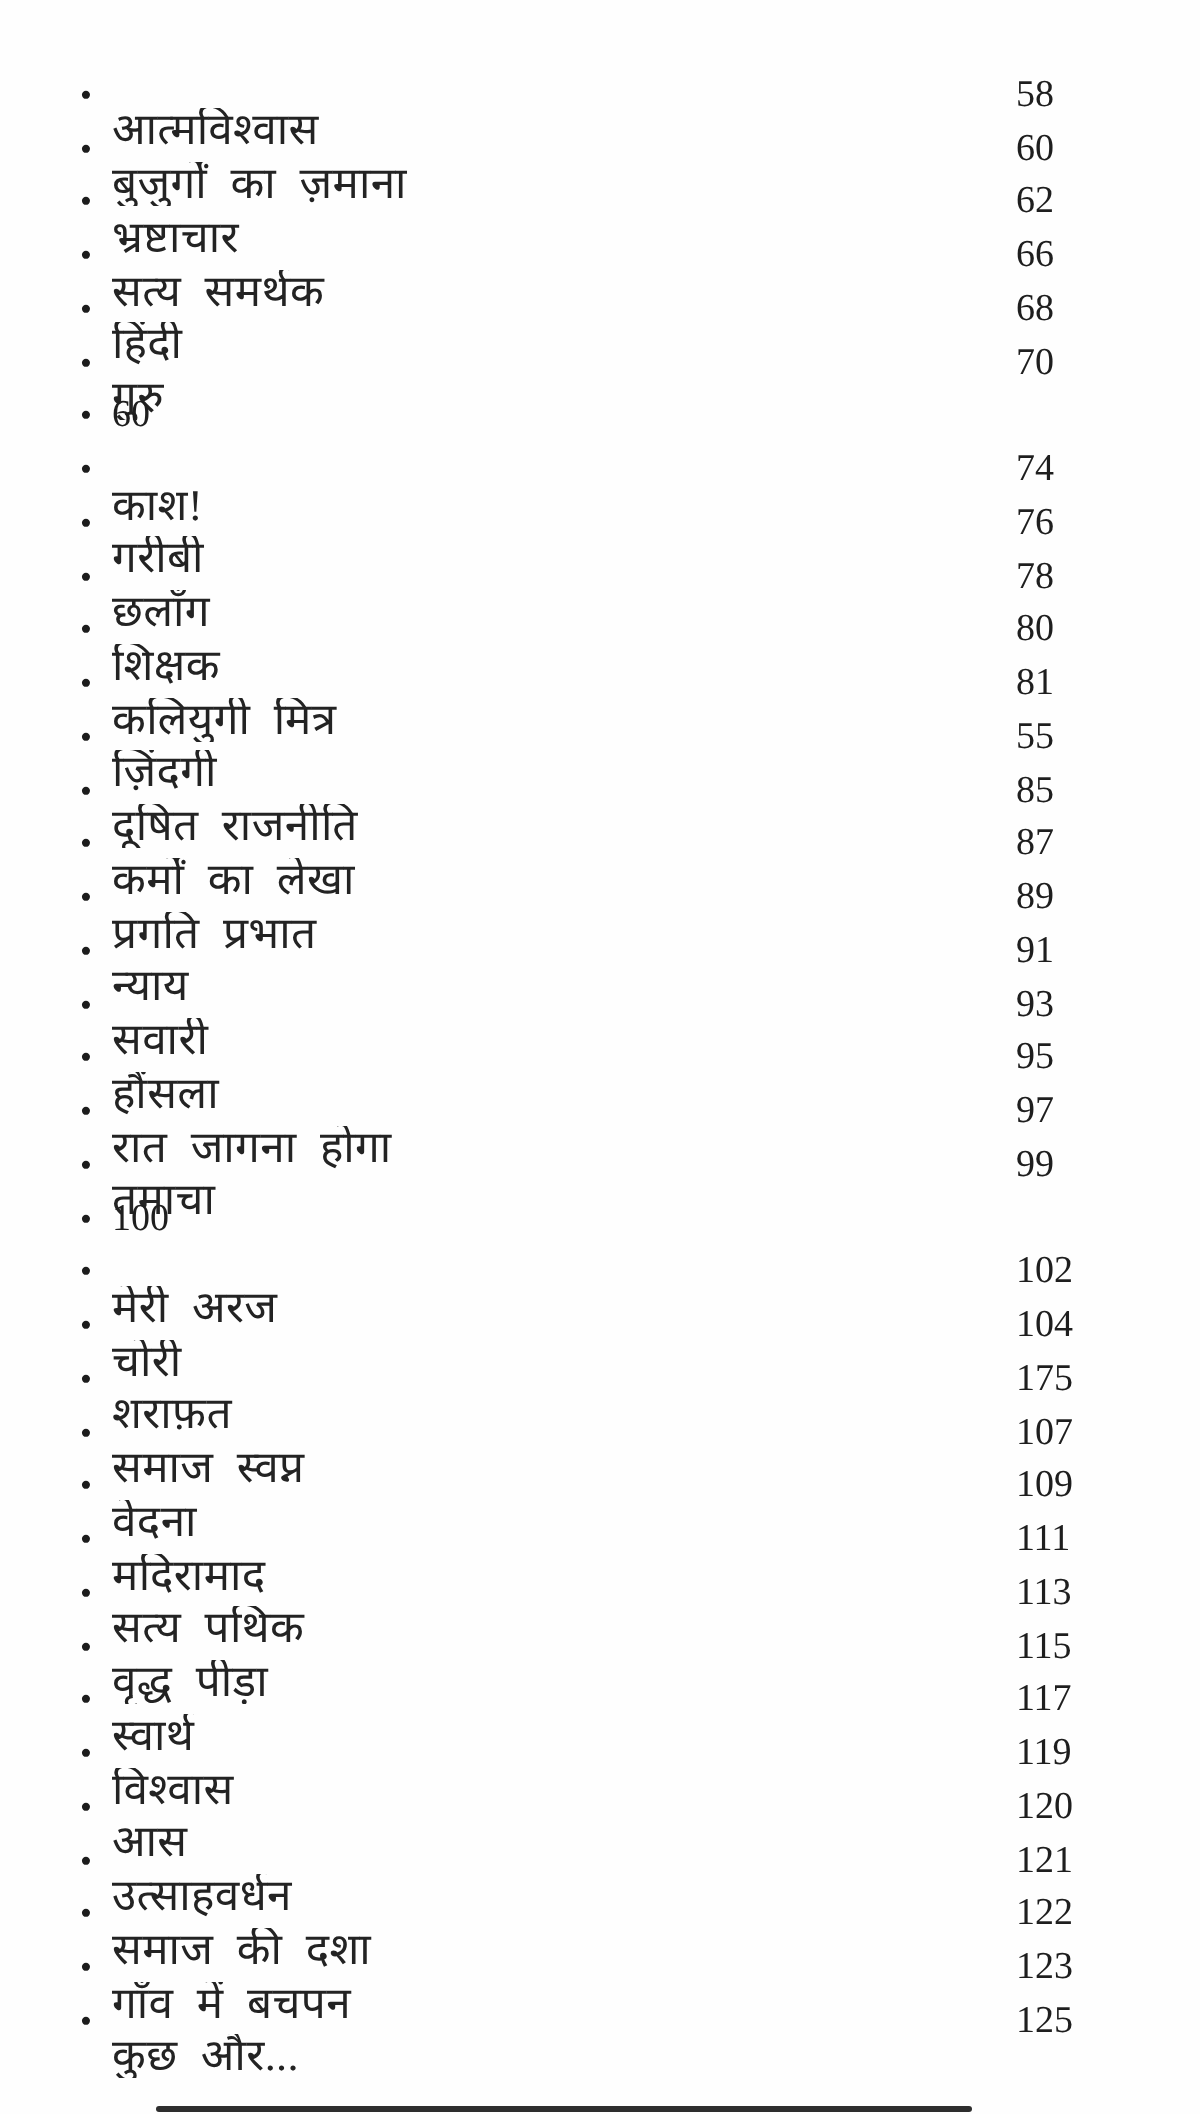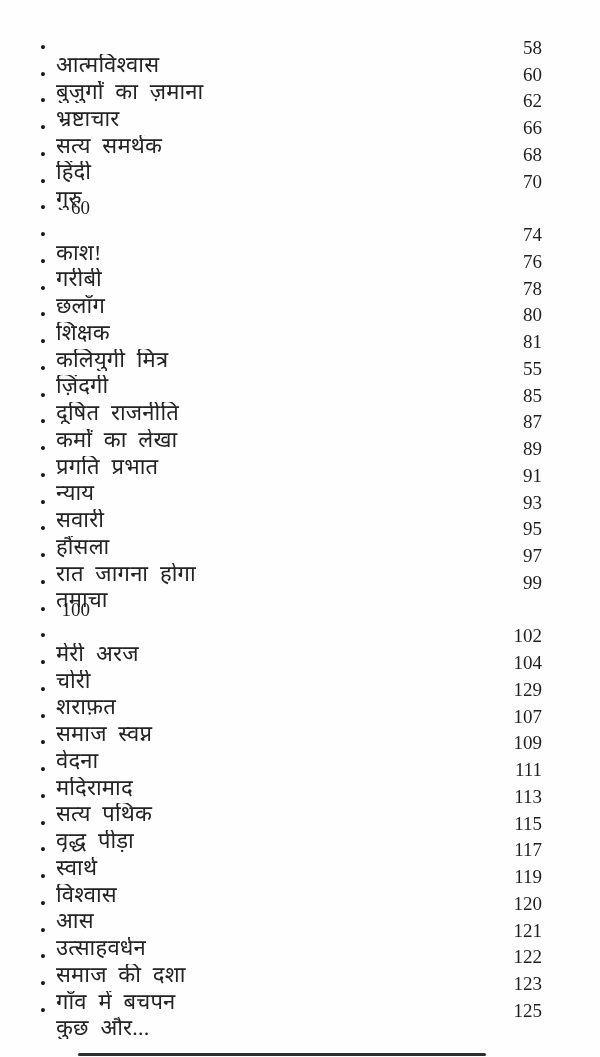--- a/index.html
+++ b/index.html
@@ -48,21 +48,20 @@
     color: #232323;
     white-space: nowrap;
     overflow: hidden;
     margin-top: 36px;
   }
   .pagenum {
     flex: 0 0 auto;
     font-size: 19px;
     line-height: 1;
     color: #1e1e1e;
-    text-align: right;
     min-width: 34px;
     font-family: "Liberation Serif", "DejaVu Serif", serif;
   }
   .scan-edge-line {
     position: absolute;
     left: 78px;
     bottom: 1px;
     width: 408px;
     height: 3px;
     background: #2e2e2e;
@@ -212,21 +211,21 @@
 
   <div class="toc-row">
     <span class="bullet">•</span>
     <span class="title">चोरी</span>
     <span class="pagenum">104</span>
   </div>
 
   <div class="toc-row">
     <span class="bullet">•</span>
     <span class="title">शराफ़त</span>
-    <span class="pagenum">129</span>
+    <span class="pagenum">175</span>
   </div>
 
   <div class="toc-row">
     <span class="bullet">•</span>
     <span class="title">समाज स्वप्न</span>
     <span class="pagenum">107</span>
   </div>
 
   <div class="toc-row">
     <span class="bullet">•</span>

